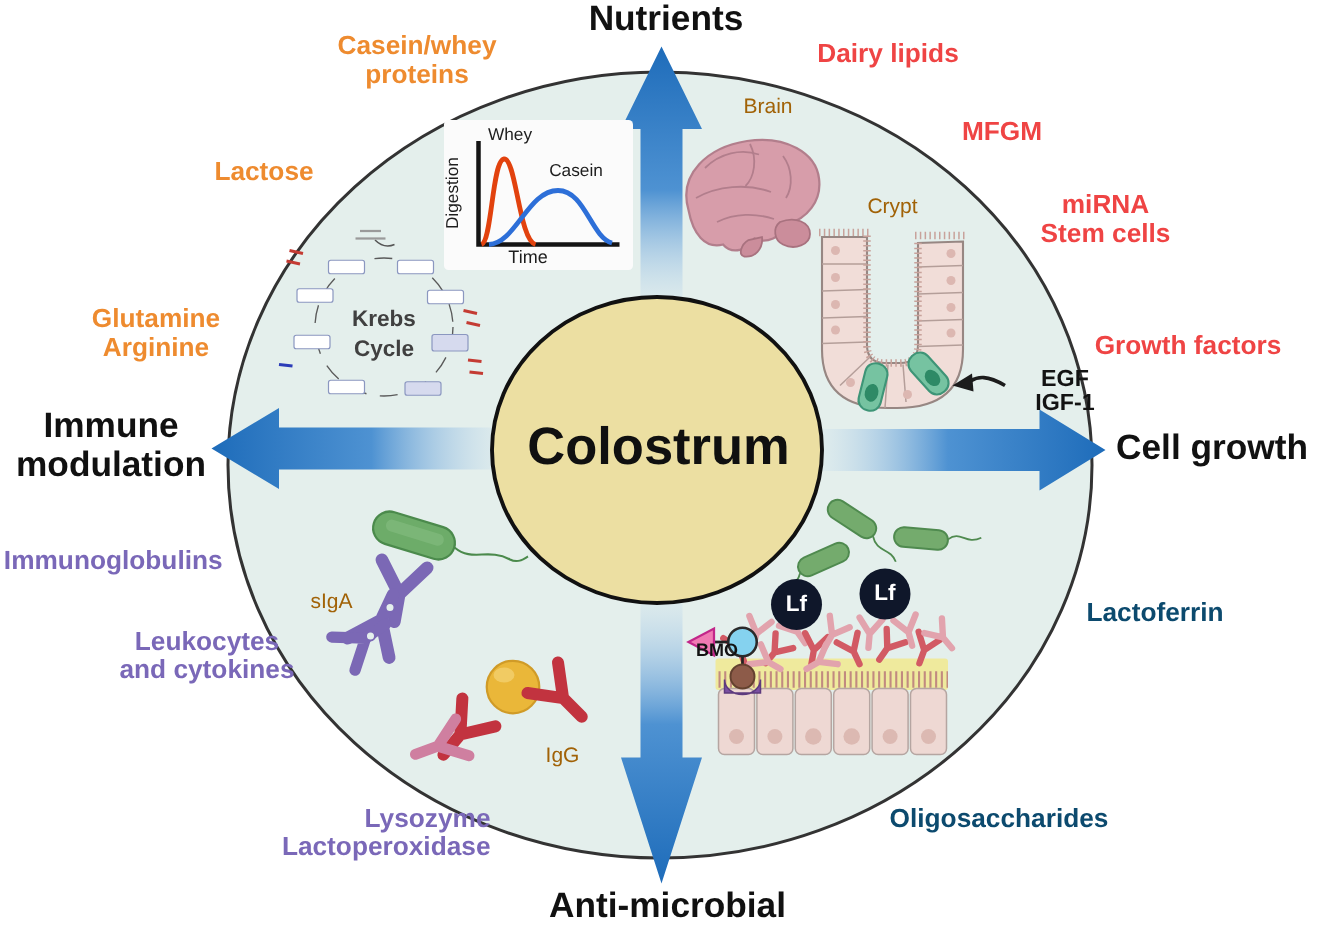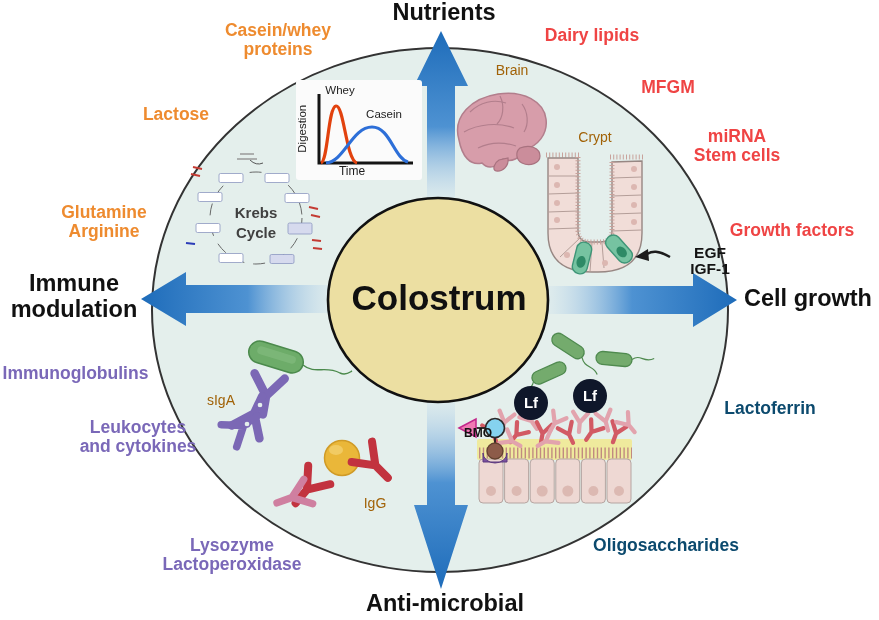--- a/index.html
+++ b/index.html
@@ -259,21 +259,21 @@
 
   <div class="lbl cat c-green" style="left:522px;top:26px;width:140px;">Dairy lipids</div>
   <div class="lbl cat c-green" style="left:608px;top:78px;width:120px;">MFGM</div>
   <div class="lbl cat c-green" style="left:667px;top:127px;width:140px;">miRNA
 Stem cells</div>
   <div class="lbl cat c-green" style="left:712px;top:221px;width:160px;">Growth factors</div>
 
   <div class="lbl cat c-purple" style="left:-2px;top:364px;width:155px;">Immunoglobulins</div>
   <div class="lbl cat c-purple" style="left:58px;top:418px;width:160px;">Leukocytes
 and cytokines</div>
-  <div class="lbl cat c-purple" style="left:137px;top:536px;width:190px;">Lysozyme
+  <div class="lbl cat c-purple" style="left:137px;top:536px;width:190px;text-align:right;">Lysozyme
 Lactoperoxidase</div>
 
   <div class="lbl cat c-magenta" style="left:700px;top:399px;width:140px;">Lactoferrin</div>
   <div class="lbl cat c-magenta" style="left:576px;top:536px;width:180px;">Oligosaccharides</div>
 
   <div class="lbl center-title" style="left:328px;top:279px;width:222px;">Colostrum</div>
 
   <div class="lbl ill" style="left:472px;top:63px;width:80px;">Brain</div>
   <div class="lbl ill" style="left:555px;top:130px;width:80px;">Crypt</div>
   <div class="lbl ill-bold" style="left:672px;top:245px;width:76px;">EGF

